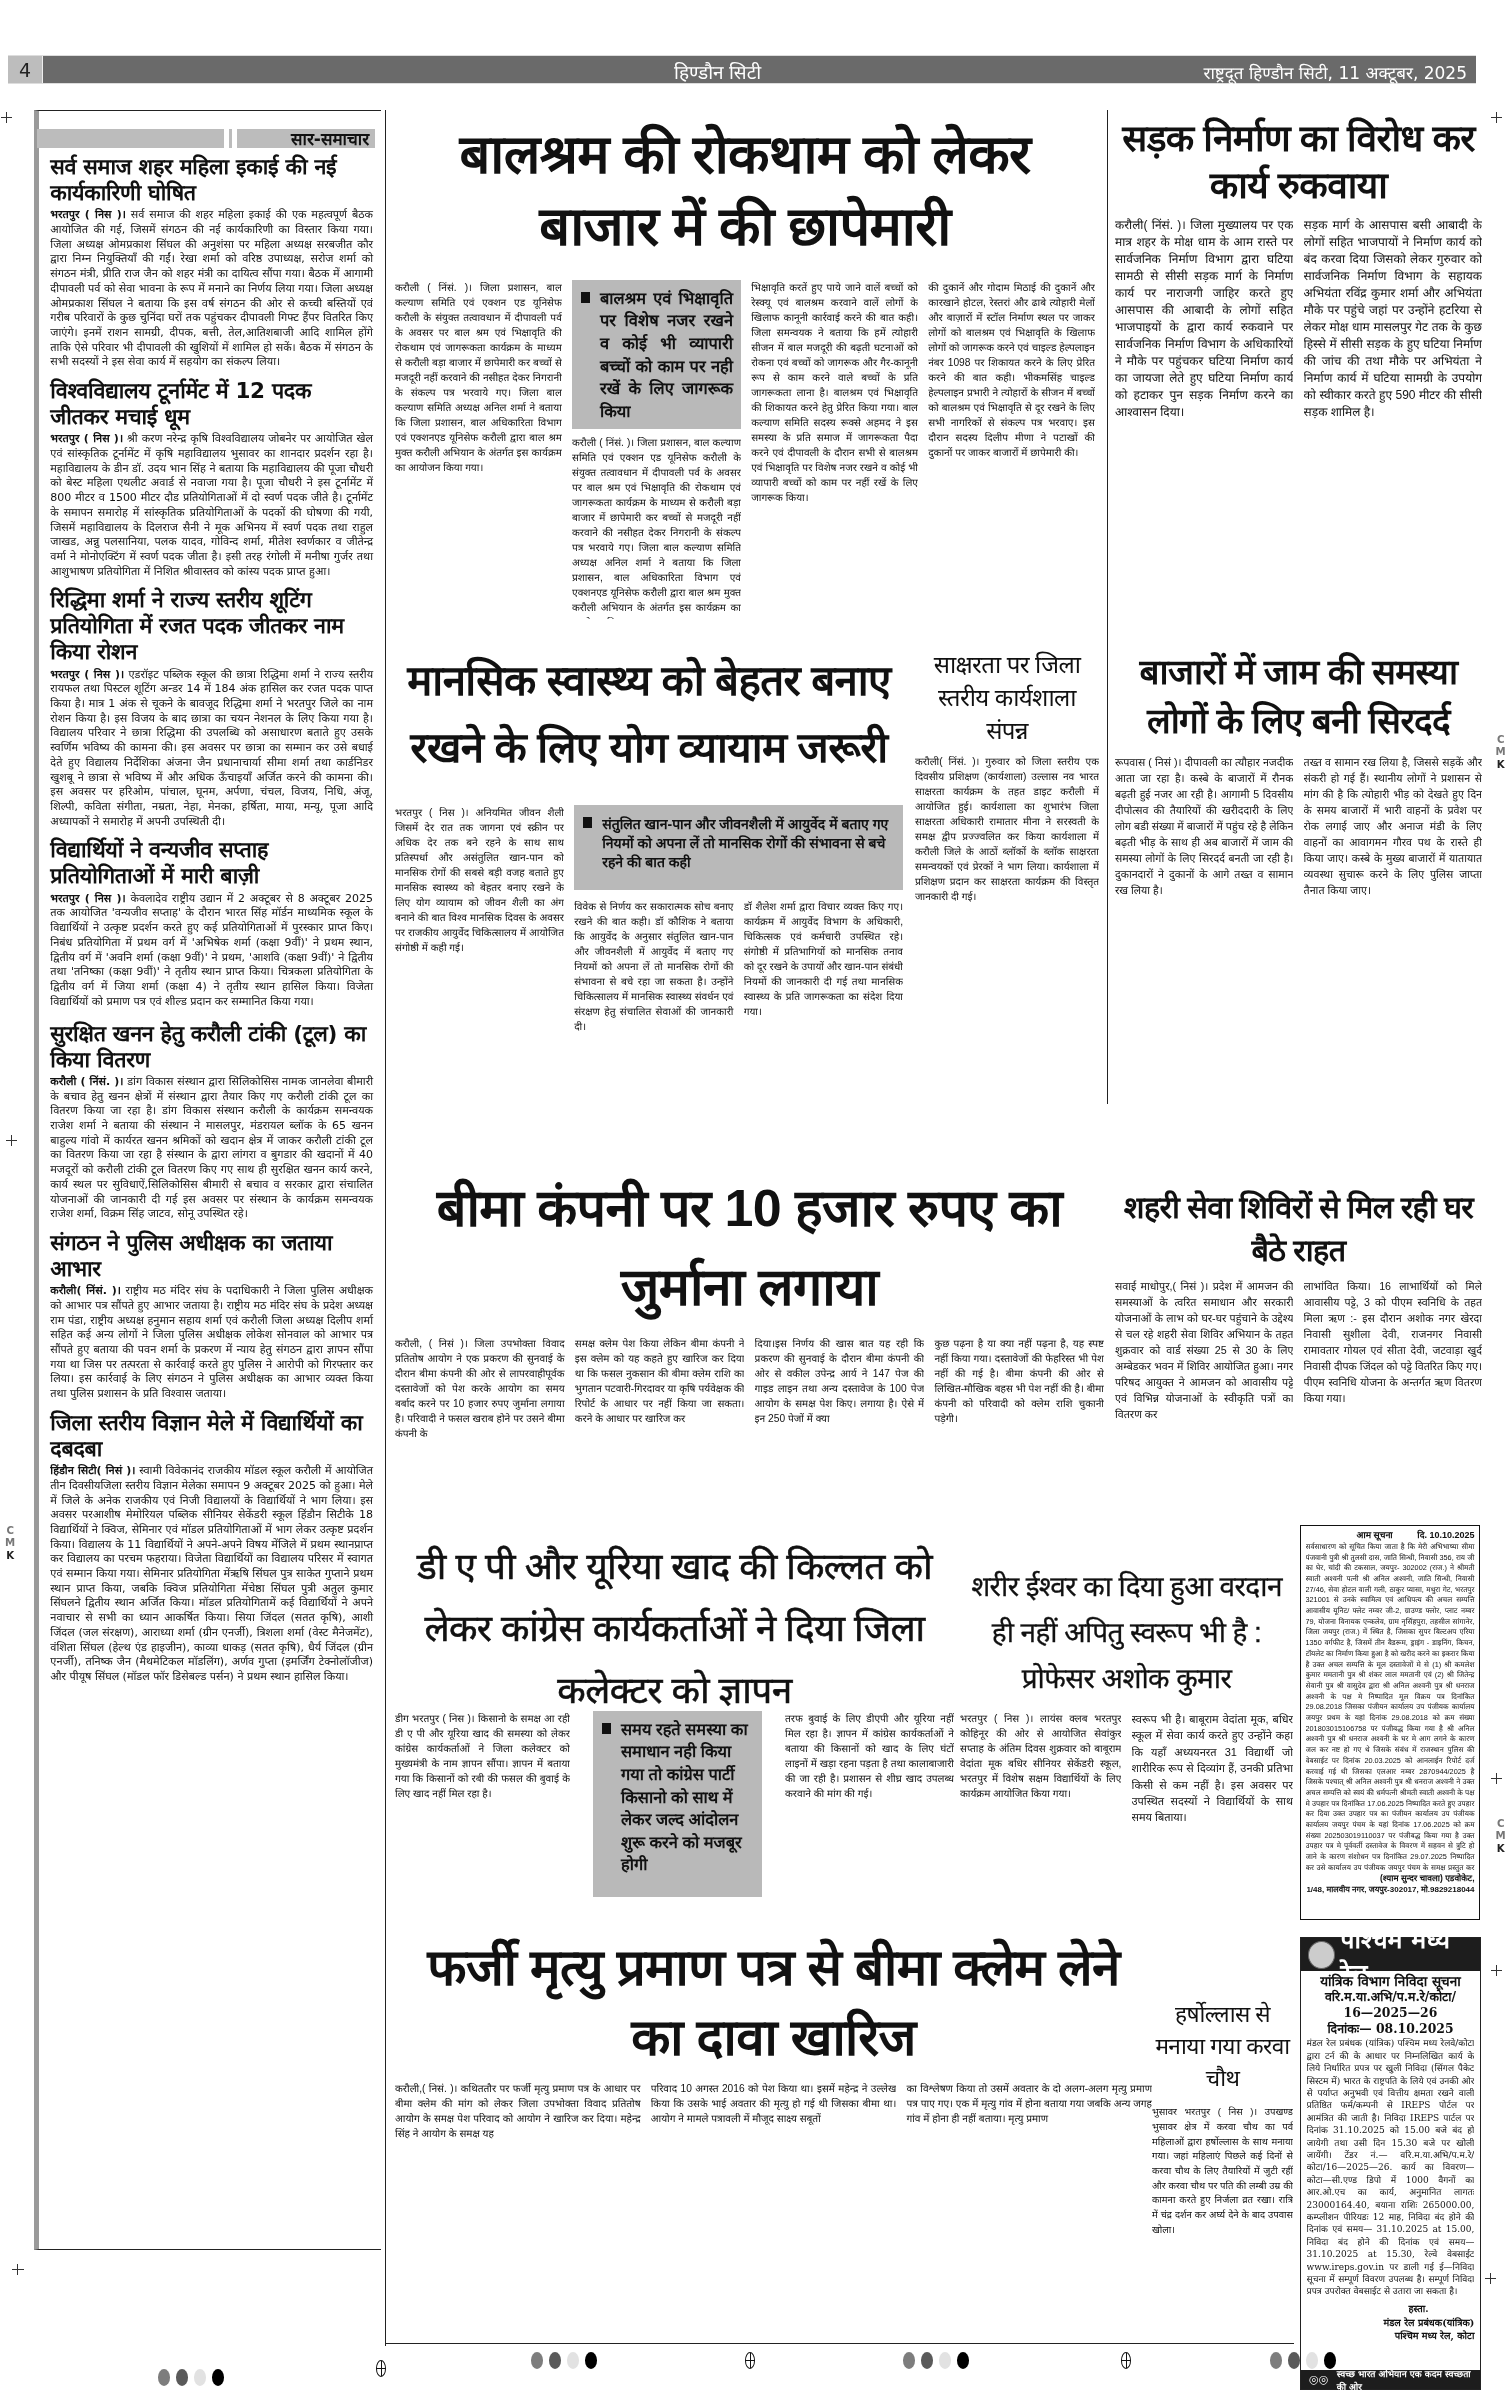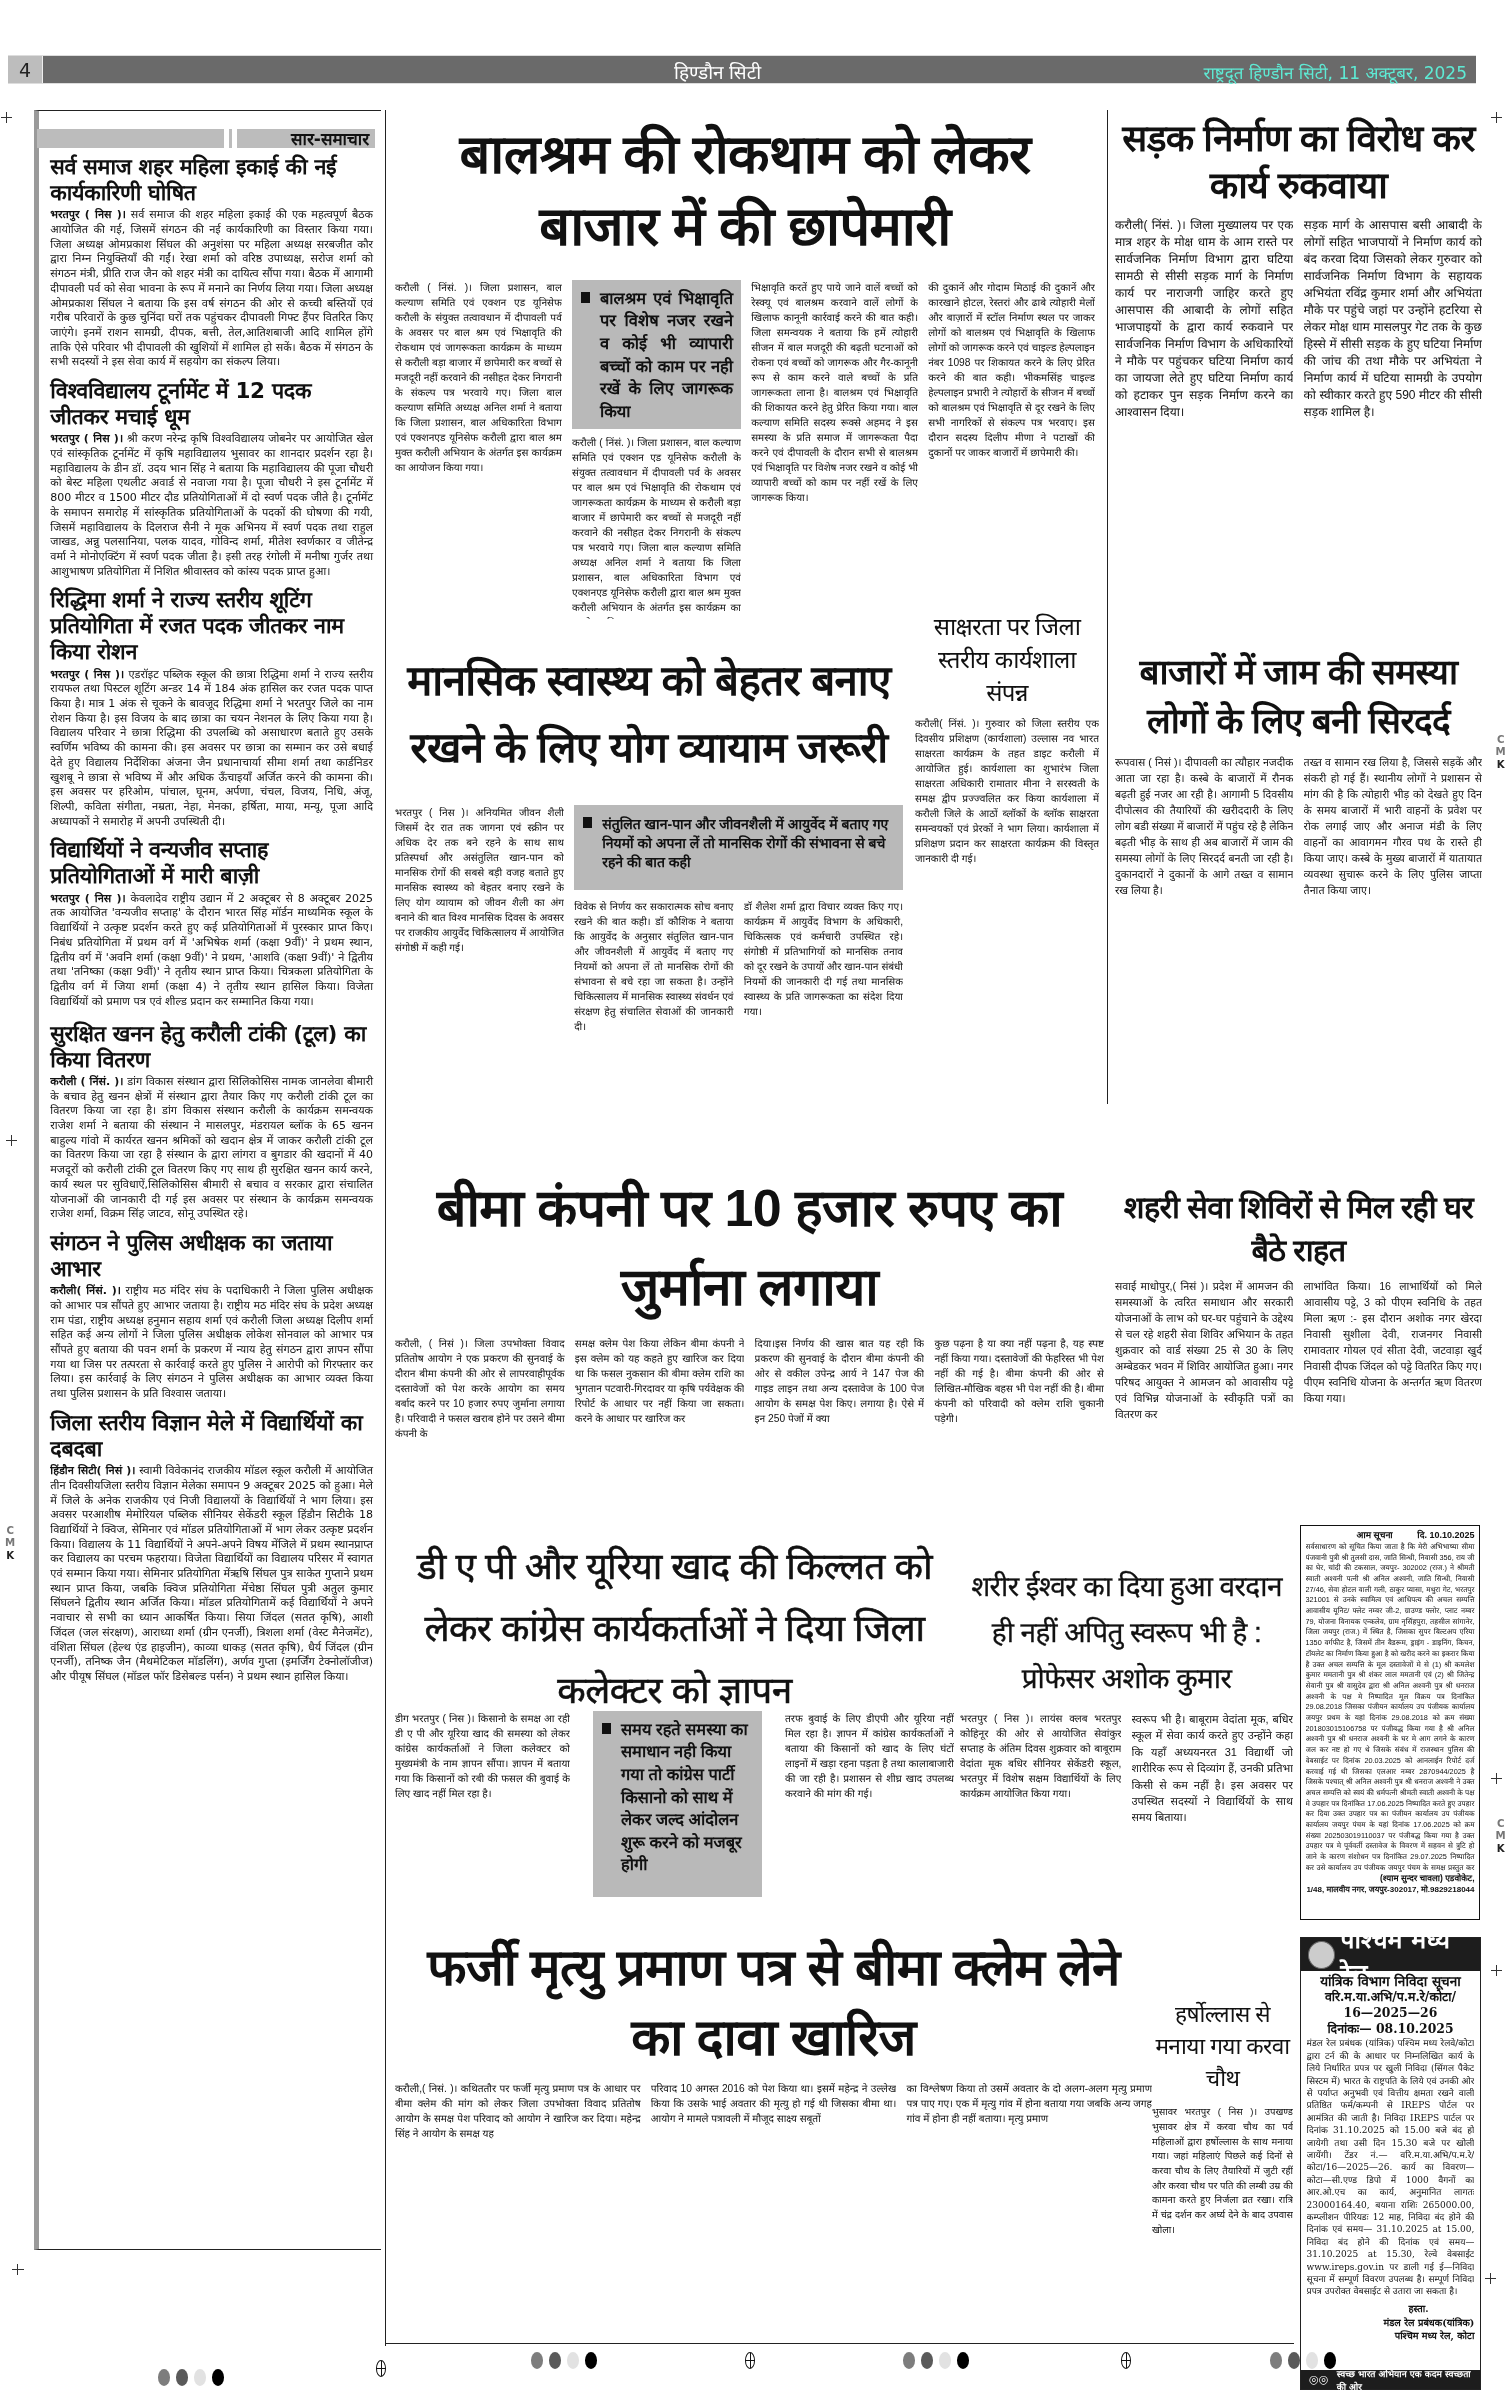--- a/index.html
+++ b/index.html
@@ -2,21 +2,21 @@
 <html style="font-size:9px"><head>
 <meta charset="utf-8">
 <style>
 *{box-sizing:border-box;margin:0;padding:0}
 html,body{width:1512px;height:2401px;background:#fff;overflow:hidden}
 body{position:relative;font-family:"DejaVu Sans","Liberation Sans",sans-serif;color:#111}
 .abs{position:absolute}
 .hdr{left:8px;top:55px;width:1468px;height:29px;background:#6a6a6a;border-top:1.1px solid #ddd;border-bottom:1.1px solid #ddd}
 .hdr .pg{position:absolute;left:0;top:0;width:35px;height:27px;background:#bdbdbd;color:#222;font-size:19px;display:flex;align-items:center;justify-content:center;border-right:1.1px solid #eee}
 .hdr .nm{position:absolute;left:666px;top:3.4px;color:#fff;font-size:19px;font-family:"Liberation Sans Narrow","Liberation Sans",sans-serif}
-.hdr .dt{position:absolute;right:9px;top:4.5px;color:#5eead4;font-size:17px}
+.hdr .dt{position:absolute;right:9px;top:4.5px;color:#ffffff;font-size:17px}
 .reg{position:absolute;width:11.3px;height:11.3px}
 .reg:before{content:"";position:absolute;left:5.1px;top:0;width:0.6px;height:11.3px;background:#333}
 .reg:after{content:"";position:absolute;left:0;top:5.1px;width:11.3px;height:0.6px;background:#333}
 .leftcol{left:34px;top:110px;width:347px;height:2140px;border-left:5.1px solid #9a9a9a;border-top:1.1px solid #222;border-bottom:1.1px solid #222}
 .sarbar{position:absolute;left:-2.3px;top:18px;width:339px;height:19px}
 .sarbar .g1{position:absolute;left:0;top:0;width:187px;height:19px;background:#bcbcbc}
 .sarbar .g2{position:absolute;left:192px;top:0;width:3.4px;height:19px;background:#bcbcbc}
 .sarbar .g3{position:absolute;left:200px;top:0;width:138px;height:19px;background:#bcbcbc;font-size:17px;text-align:right;padding-right:5.6px;line-height:20.3px;font-weight:bold;color:#111}
 .lh{font-weight:bold;font-size:21.5px;line-height:26px;padding:0 8px 0 11.3px;letter-spacing:-0.3px}
 .lb{font-size:11px;line-height:14.7px;padding:2.3px 8px 0 11.3px;text-align:justify}
@@ -144,21 +144,21 @@
     <div style="flex:1">
       <div class="pull" style="font-size:14px;line-height:19px;height:85px;padding-top:10.2px">संतुलित खान-पान और जीवनशैली में आयुर्वेद में बताए गए नियमों को अपना लें तो मानसिक रोगों की संभावना से बचे रहने की बात कही</div>
       <div class="bodycols" style="margin-top:9px;height:237px">
         <div>विवेक से निर्णय कर सकारात्मक सोच बनाए रखने की बात कही। डॉ कौशिक ने बताया कि आयुर्वेद के अनुसार संतुलित खान-पान और जीवनशैली में आयुर्वेद में बताए गए नियमों को अपना लें तो मानसिक रोगों की संभावना से बचे रहा जा सकता है। उन्होंने चिकित्सालय में मानसिक स्वास्थ्य संवर्धन एवं संरक्षण हेतु संचालित सेवाओं की जानकारी दी।</div>
         <div>डॉ शैलेश शर्मा द्वारा विचार व्यक्त किए गए। कार्यक्रम में आयुर्वेद विभाग के अधिकारी, चिकित्सक एवं कर्मचारी उपस्थित रहे। संगोष्ठी में प्रतिभागियों को मानसिक तनाव को दूर रखने के उपायों और खान-पान संबंधी नियमों की जानकारी दी गई तथा मानसिक स्वास्थ्य के प्रति जागरूकता का संदेश दिया गया।</div>
       </div>
     </div>
   </div>
 </div>
 
-<div class="abs" style="left:915px;top:608px;width:184px;height:497px">
+<div class="abs" style="left:915px;top:646px;width:184px;height:497px">
   <div class="big" style="font-size:24px;line-height:33px;font-weight:normal;padding-top:2.3px">साक्षरता पर जिला स्तरीय कार्यशाला संपन्न</div>
   <div style="margin-top:6.8px;font-size:10.2px;line-height:15px;text-align:justify;height:361px;overflow:hidden;font-family:'Liberation Sans Narrow','Liberation Sans',sans-serif">करौली( निंसं. )। गुरुवार को जिला स्तरीय एक दिवसीय प्रशिक्षण (कार्यशाला) उल्लास नव भारत साक्षरता कार्यक्रम के तहत डाइट करौली में आयोजित हुई। कार्यशाला का शुभारंभ जिला साक्षरता अधिकारी रामातार मीना ने सरस्वती के समक्ष द्वीप प्रज्ज्वलित कर किया कार्यशाला में करौली जिले के आठों ब्लॉकों के ब्लॉक साक्षरता समन्वयकों एवं प्रेरकों ने भाग लिया। कार्यशाला में प्रशिक्षण प्रदान कर साक्षरता कार्यक्रम की विस्तृत जानकारी दी गई।</div>
 </div>
 
 <div class="abs" style="left:1115px;top:647px;width:367px;height:508px">
   <div class="big" style="font-size:35px;line-height:49px">बाजारों में जाम की समस्या लोगों के लिए बनी सिरदर्द</div>
   <div class="bodycols" style="margin-top:9px;height:361px">
     <div style="font-size:10.7px;line-height:16px">रूपवास ( निसं )। दीपावली का त्यौहार नजदीक आता जा रहा है। कस्बे के बाजारों में रौनक बढ़ती हुई नजर आ रही है। आगामी 5 दिवसीय दीपोत्सव की तैयारियों की खरीददारी के लिए लोग बडी संख्या में बाजारों में पहुंच रहे है लेकिन बढ़ती भीड़ के साथ ही अब बाजारों में जाम की समस्या लोगों के लिए सिरदर्द बनती जा रही है। दुकानदारों ने दुकानों के आगे तख्त व सामान रख लिया है।</div>
     <div style="font-size:10.7px;line-height:16px">तख्त व सामान रख लिया है, जिससे सड़कें और संकरी हो गई हैं। स्थानीय लोगों ने प्रशासन से मांग की है कि त्योहारी भीड़ को देखते हुए दिन के समय बाजारों में भारी वाहनों के प्रवेश पर रोक लगाई जाए और अनाज मंडी के लिए वाहनों का आवागमन गौरव पथ के रास्ते ही किया जाए। कस्बे के मुख्य बाजारों में यातायात व्यवस्था सुचारू करने के लिए पुलिस जाप्ता तैनात किया जाए।</div>
   </div>

